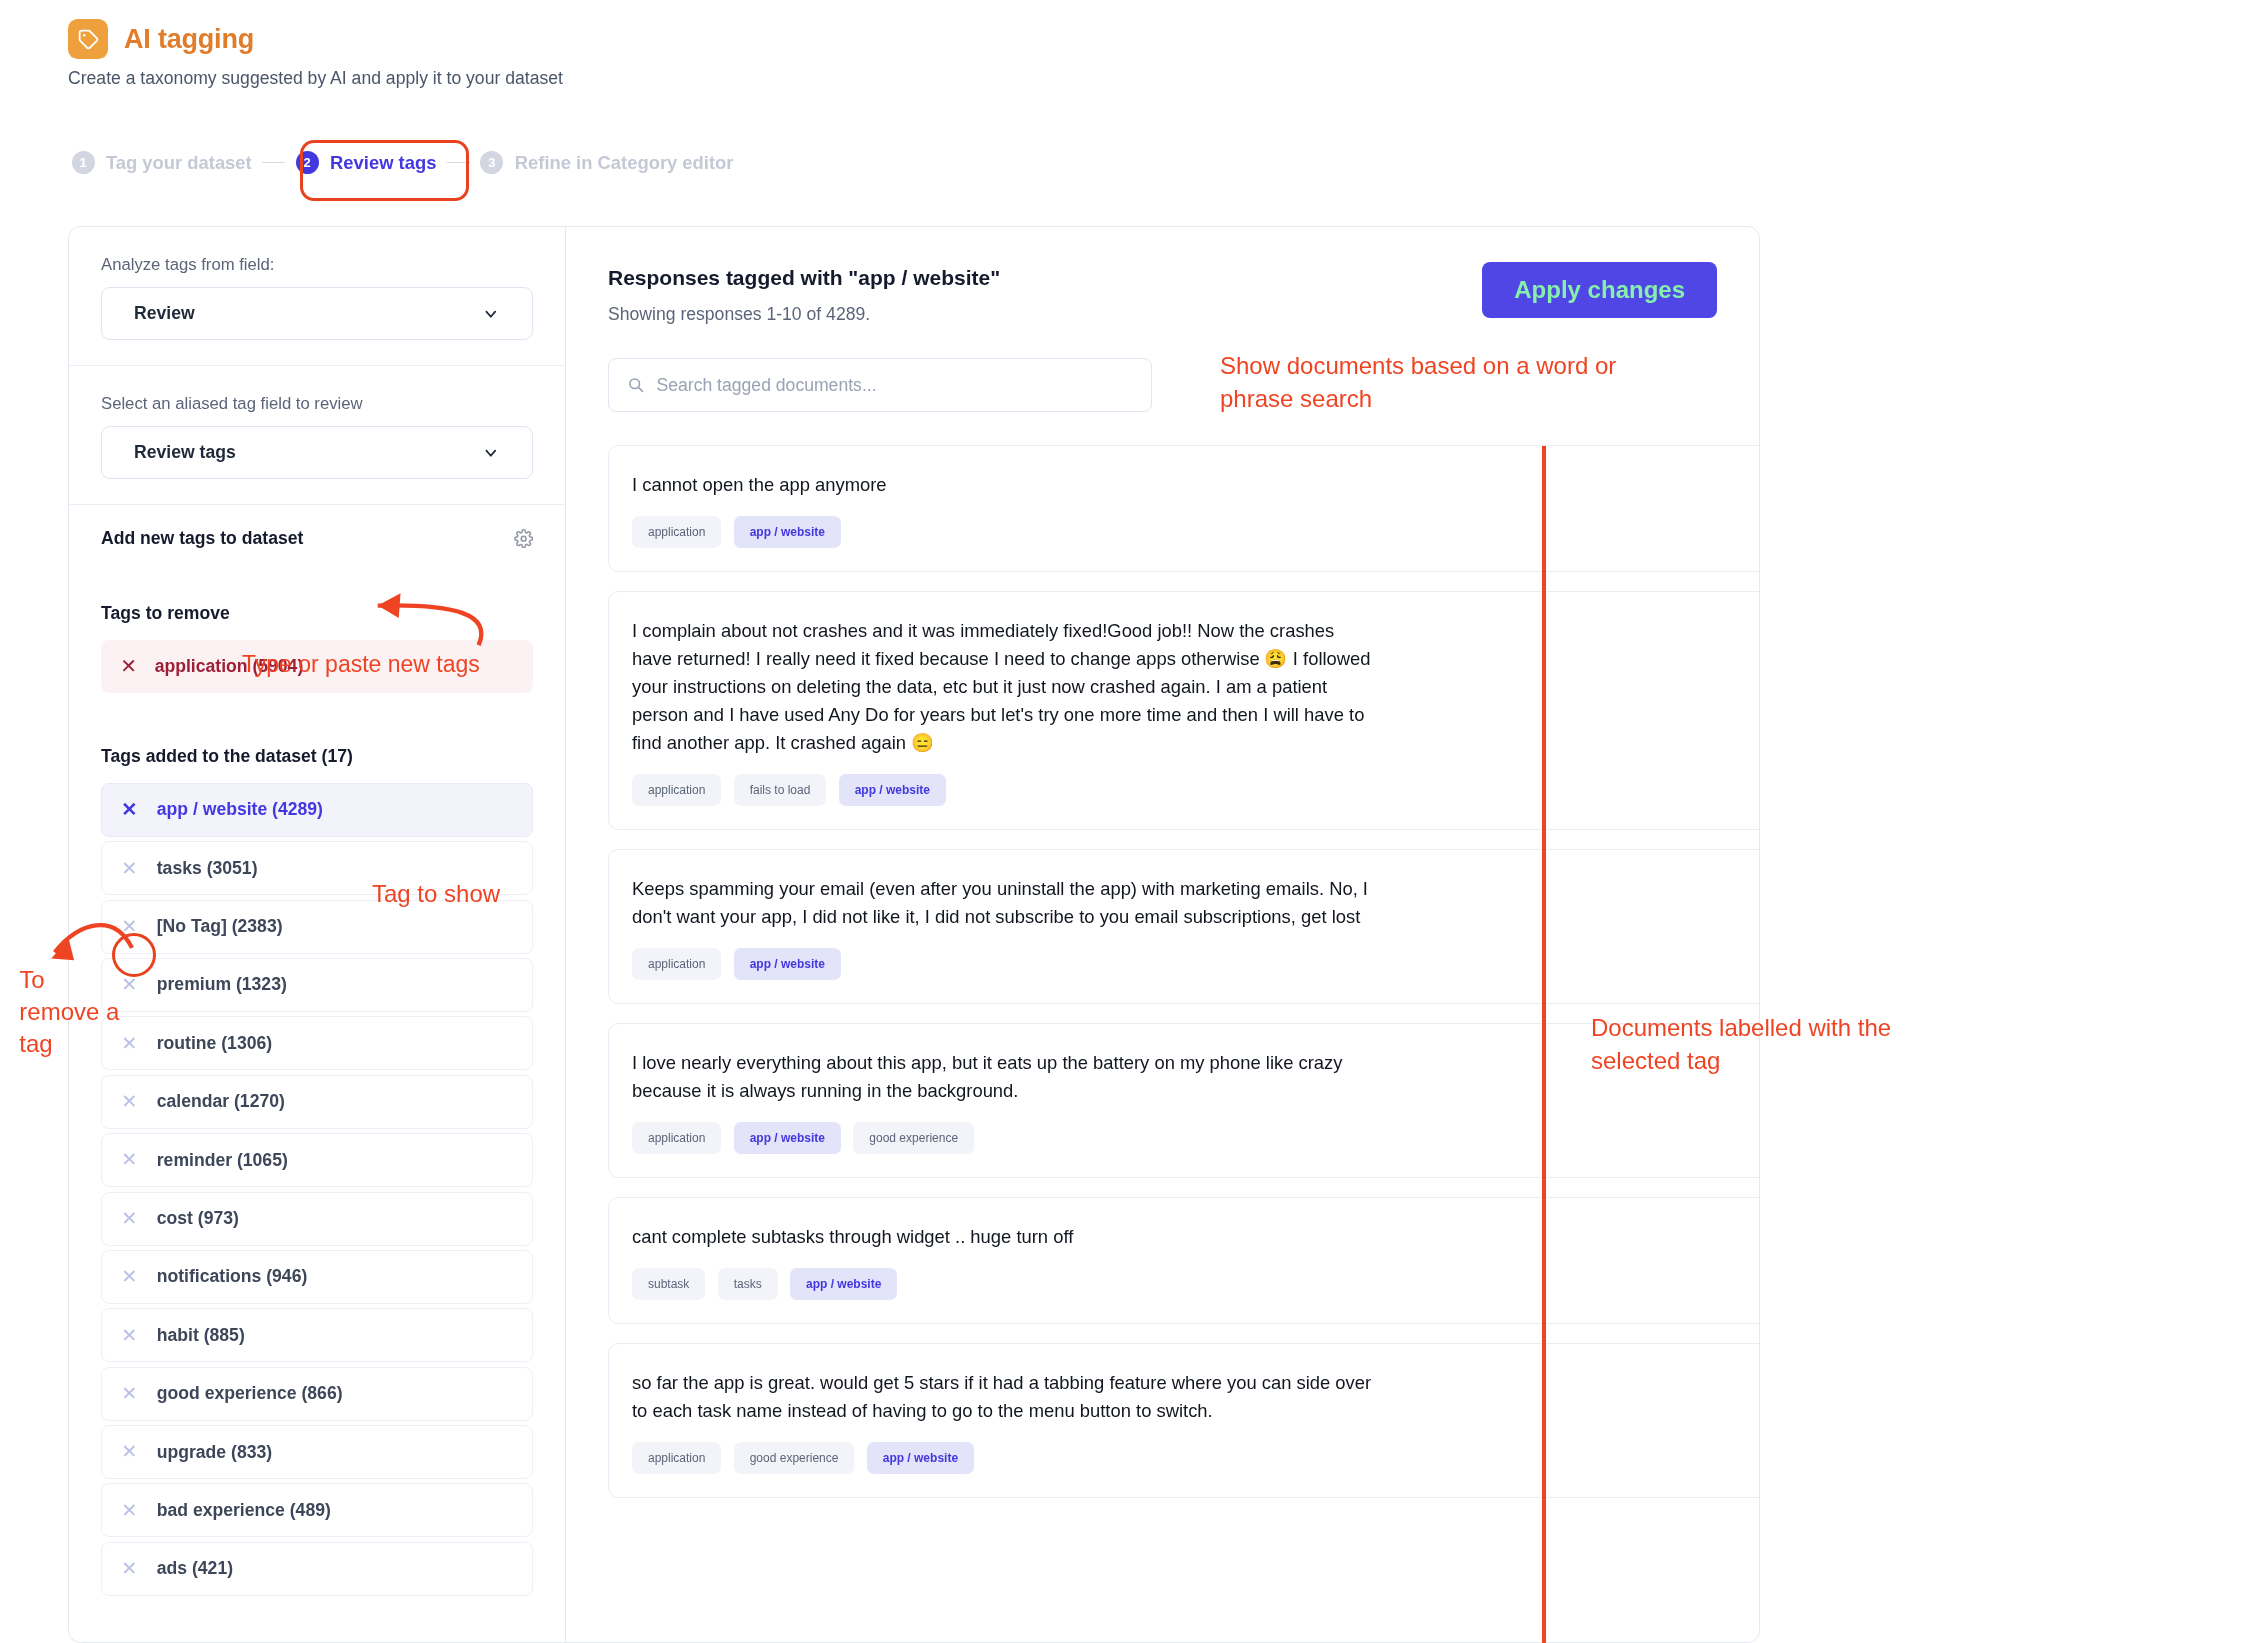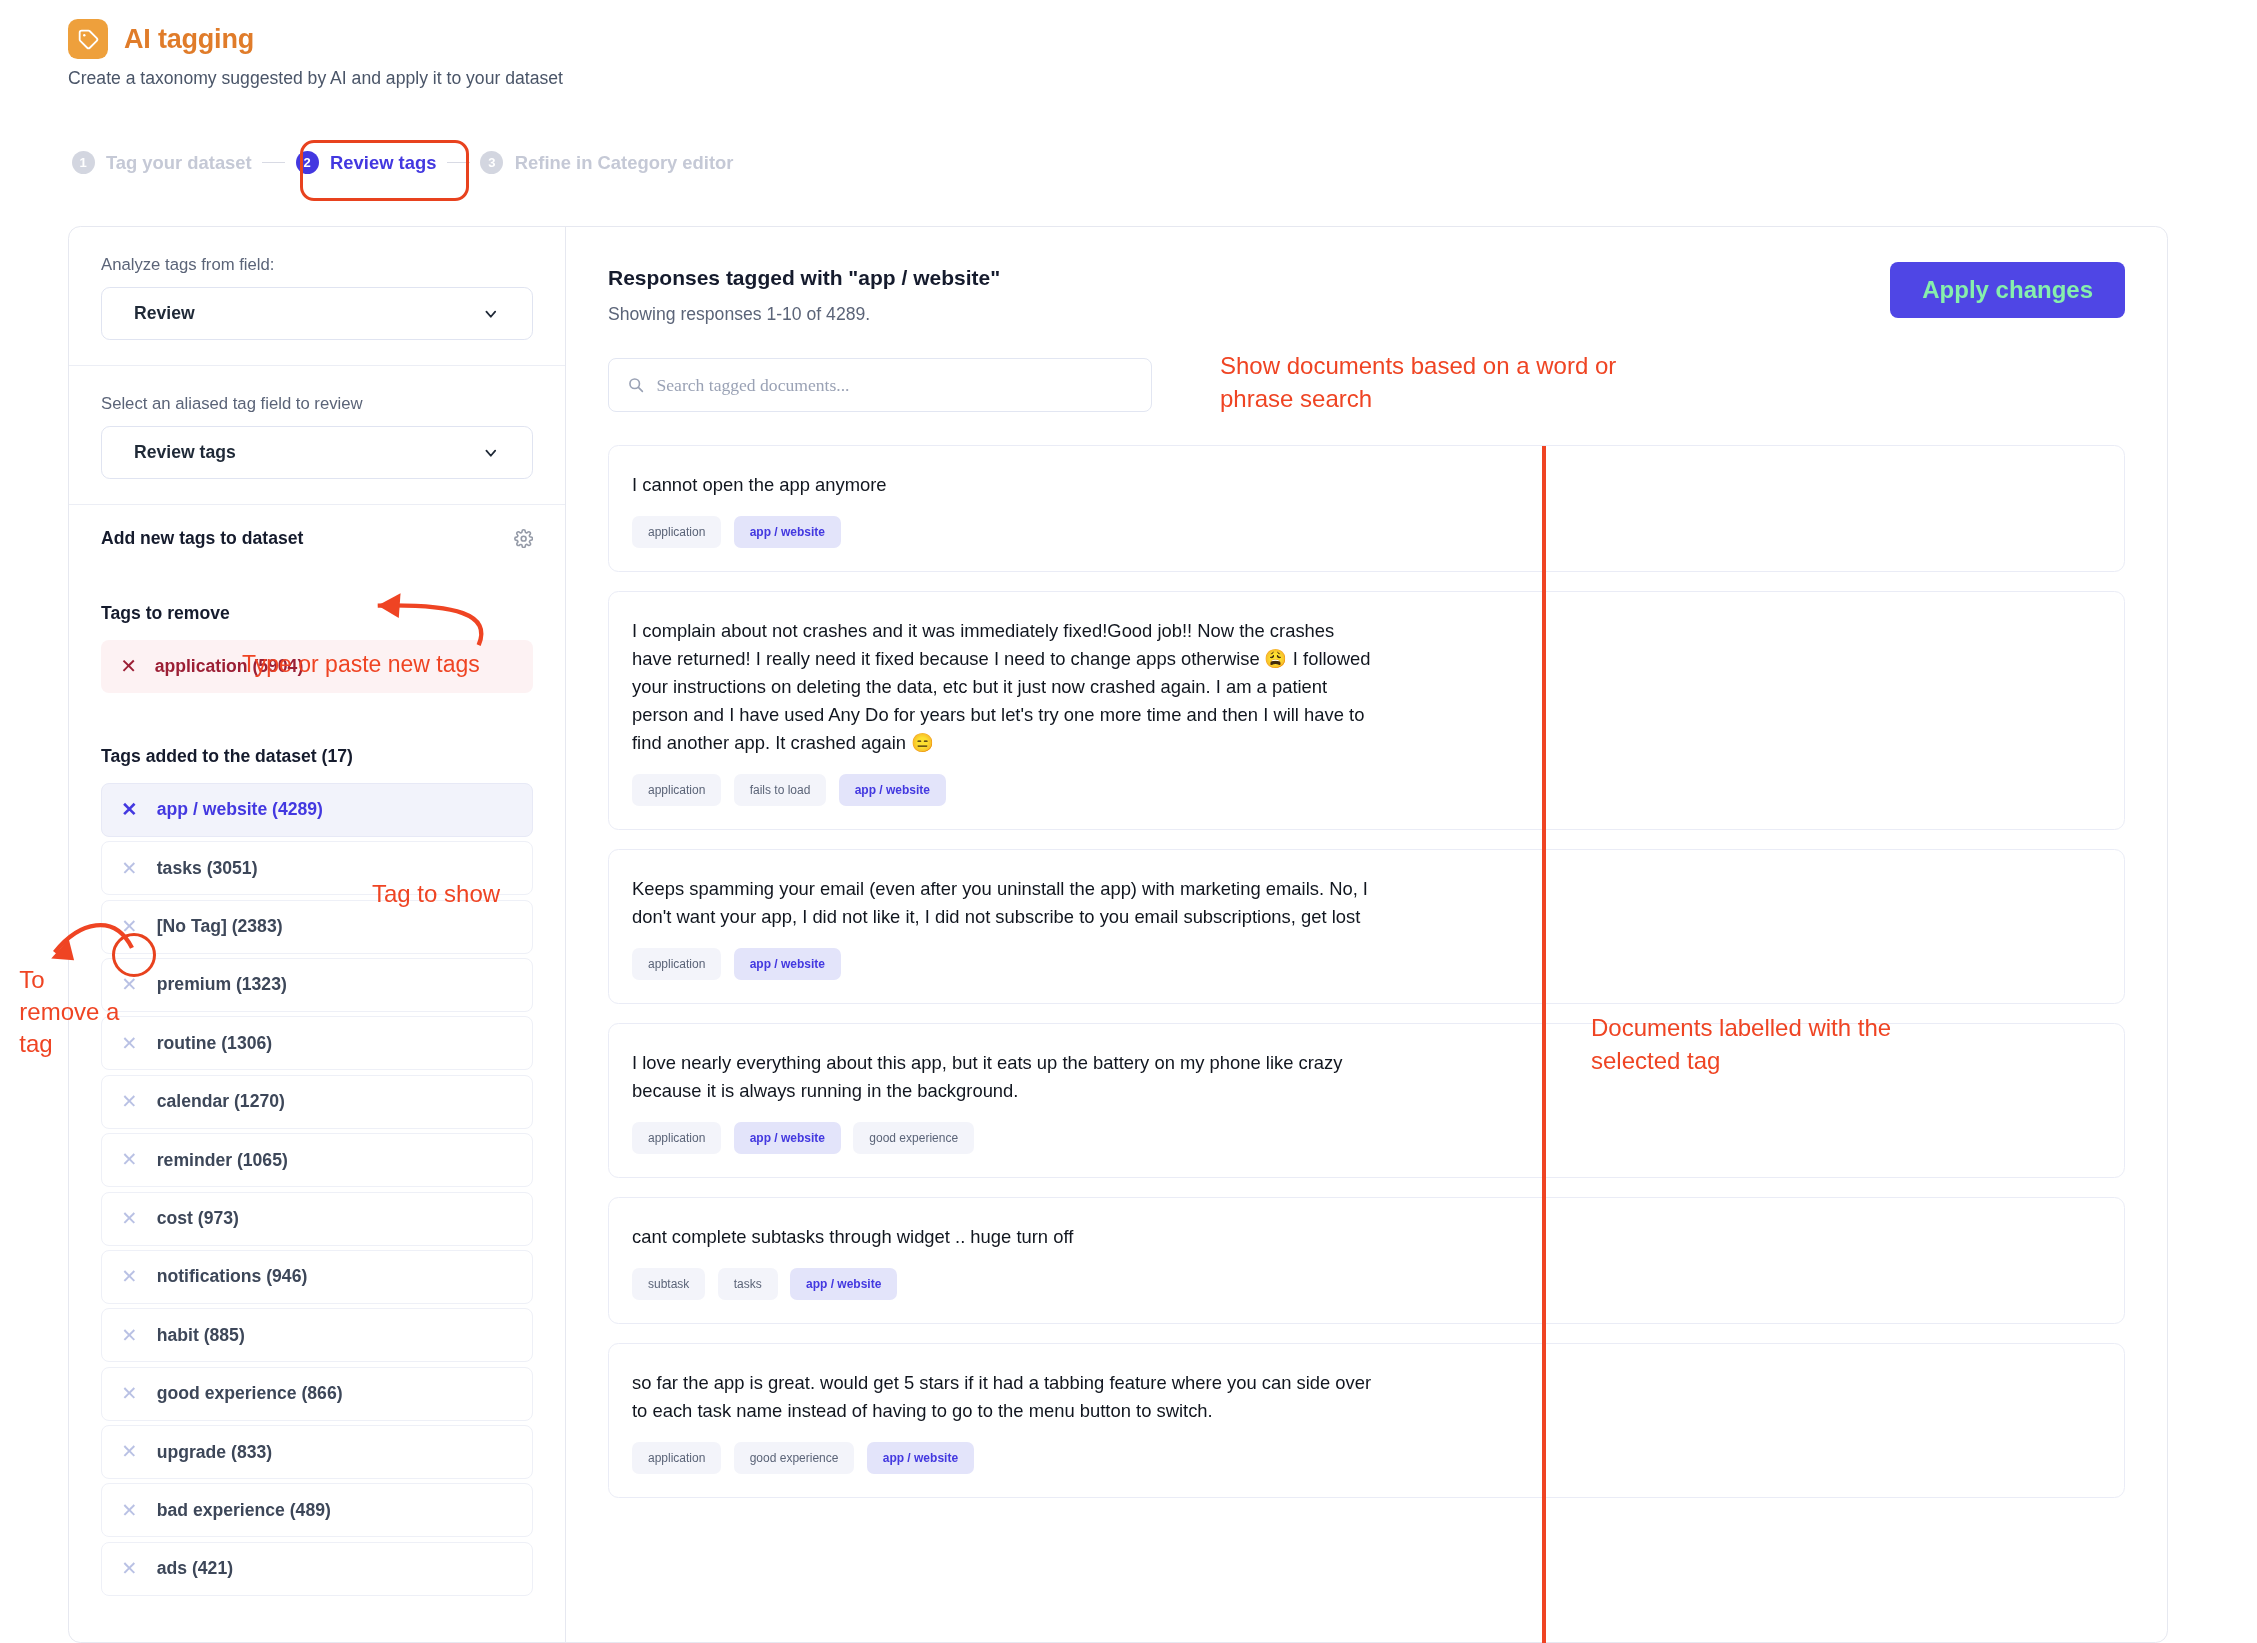--- a/index.html
+++ b/index.html
@@ -39,21 +39,21 @@
   .step-label { font-size:18.4px; font-weight:700; color:#c5c9d6; white-space:nowrap; }
   .step.active .step-label { color:#4338e0; }
   .step-dash { width:23px; height:1.8px; background:#d8dae4; margin:0 7px; flex:none; }
   .step-highlight {
     position:absolute; left:300px; top:140px; width:169px; height:61px;
     border:3.5px solid #e8421e; border-radius:14px; pointer-events:none;
   }
 
   
   .card {
-    position:absolute; left:68px; top:226px; width:2100px; height:1417px;
+    position:absolute; left:68px; top:226px; width:1692px; height:1417px;
     background:#fff; border:0.9px solid #e6e8f0; border-radius:12.3px;
     display:flex; overflow:hidden;
   }
 
   
   .sidebar {
     width:497px; flex:none; border-right:0.9px solid #e6e8f0;
     position:relative; overflow:hidden;
   }
   .side-block { padding:28px 32px 24.6px 32px; border-bottom:0.9px solid #eceef5; }
@@ -111,21 +111,21 @@
     font-family:"Liberation Sans", sans-serif;
   }
   .search-wrap {
     margin-top:33px; width:544px; height:54px;
     border:0.9px solid #e2e6f2; border-radius:8px;
     display:flex; align-items:center; gap:12.3px; padding:0 17.6px;
   }
   .search-wrap svg { width:17.6px; height:17.6px; flex:none; }
   .search-input {
     border:none; outline:none; flex:1; font-size:17.6px; color:#3b82f6;
-    background:transparent; font-family:Liberation Serif, serif;
+    background:transparent; font-family:Liberation Sans, sans-serif;
   }
   .search-input::placeholder { color:#9aa2b5; }
 
   .doc-list { margin-top:33px; }
   .doc-card {
     border:0.9px solid #eaecf6; border-radius:10.5px;
     padding:24.6px 23px 23px 23px; margin-bottom:19.3px; background:#fff;
     width:1517px;
   }
   .doc-text {

